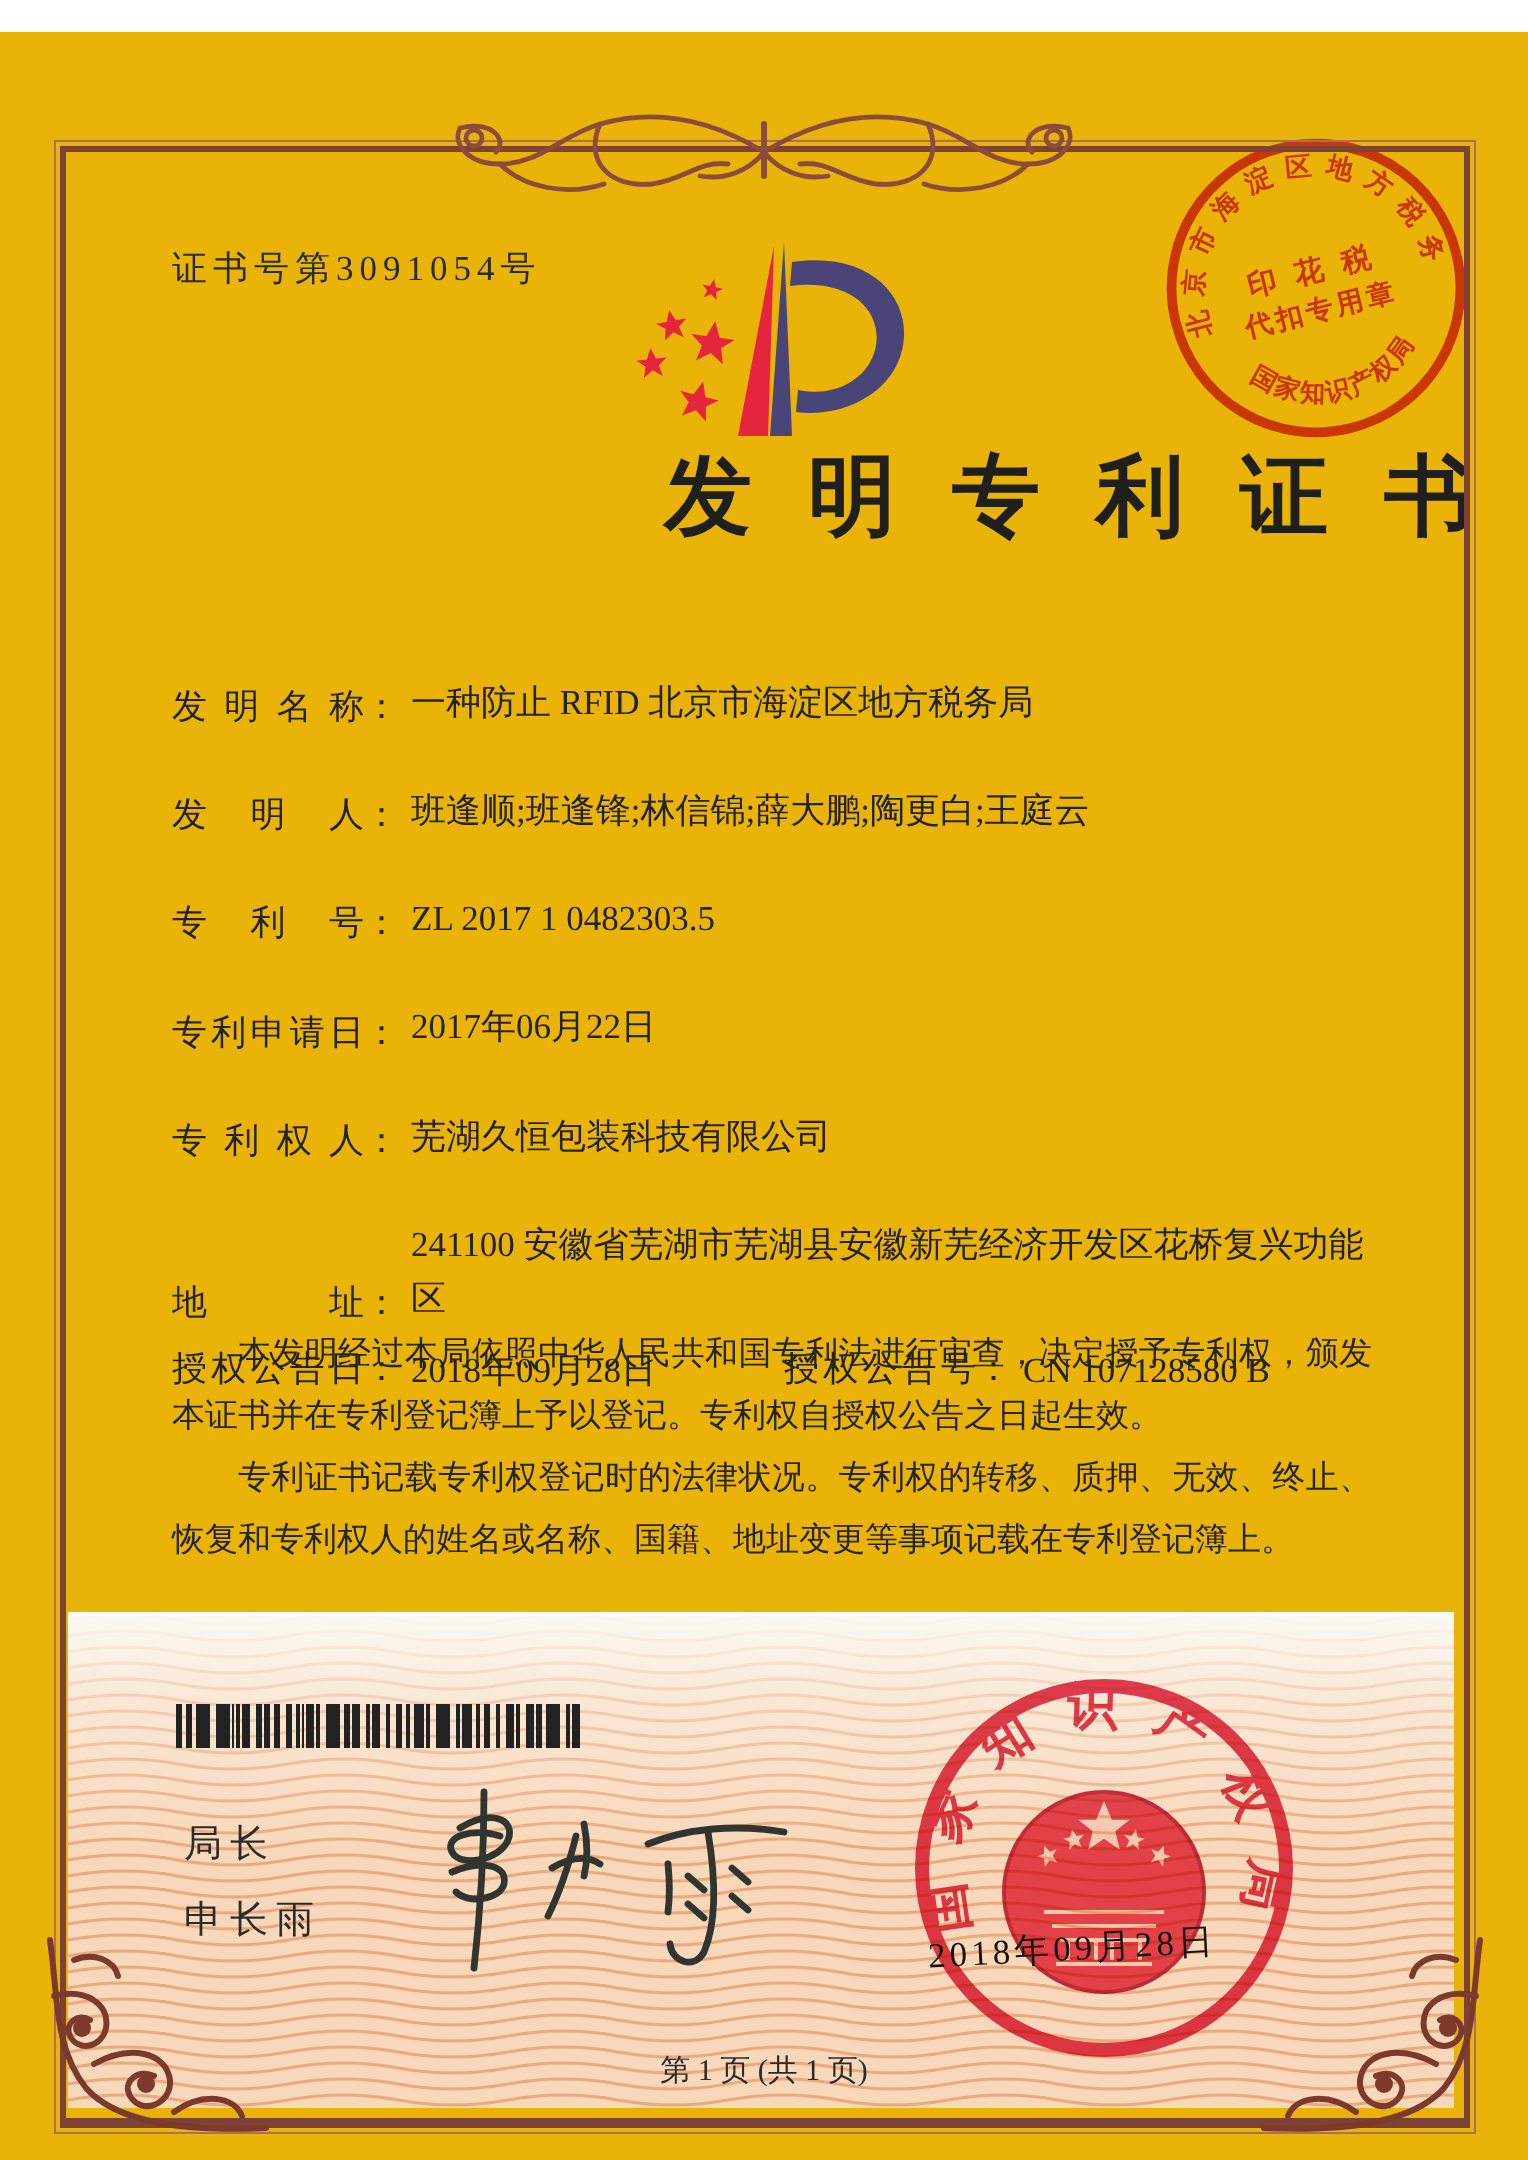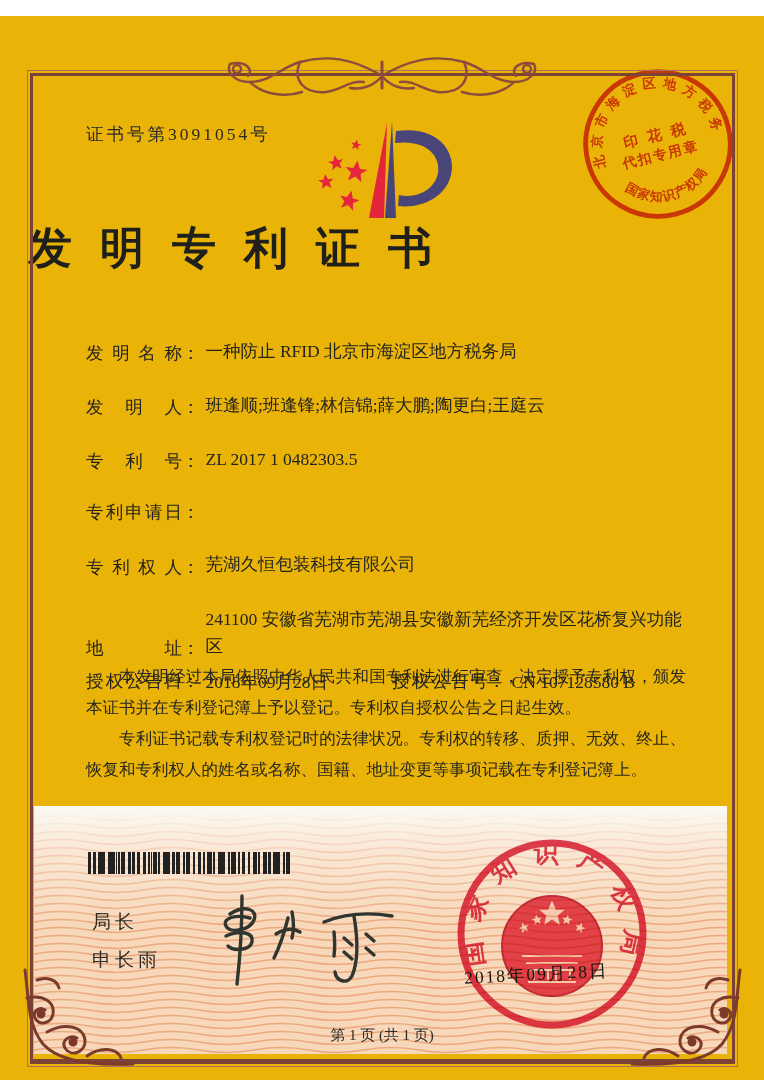--- a/index.html
+++ b/index.html
@@ -22,21 +22,21 @@
   .certno{
     position:absolute;left:86px;top:106px;font-size:17.5px;letter-spacing:3px;
     color:#2b2b26;z-index:2;
   }
   .logo{position:absolute;left:299px;top:99px;width:166px;height:110px;z-index:2;}
   .taxstamp{
     position:absolute;left:578px;top:48px;width:160px;height:160px;z-index:4;
     transform:rotate(-14deg);opacity:.92;mix-blend-mode:multiply;
   }
   .title{
-    position:absolute;left:0;right:0;top:203px;text-align:left;
+    position:absolute;left:0;right:0;top:203px;text-align:right;
     font-size:44px;font-weight:700;letter-spacing:28px;padding-left:28px;
     color:#1f1f1c;z-index:2;
   }
   
   .fields{position:absolute;left:86px;top:322px;width:606px;font-size:17.5px;z-index:2;}
   .frow{display:flex;align-items:flex-end;margin-bottom:27px;}
   .frow.tight{margin-bottom:9px;}
   .flabel{
     display:inline-block;width:96px;flex:0 0 96px;
     text-align:justify;text-align-last:justify;white-space:nowrap;overflow:hidden;
@@ -193,20 +193,21 @@
       <span class="fvalue">班逢顺;班逢锋;林信锦;薛大鹏;陶更白;王庭云</span>
     </div>
     <div class="frow">
       <span class="flabel">专利号</span>
         <span class="fcolon">：</span>
       <span class="fvalue">ZL 2017 1 0482303.5</span>
     </div>
     <div class="frow">
       <span class="flabel">专利申请日</span>
         <span class="fcolon">：</span>
+      <span class="fvalue">2017年06月22日</span>
     </div>
     <div class="frow">
       <span class="flabel">专利权人</span>
         <span class="fcolon">：</span>
       <span class="fvalue">芜湖久恒包装科技有限公司</span>
     </div>
     <div class="frow tight">
       <span class="flabel">地址</span>
         <span class="fcolon">：</span>
       <span class="fvalue" style="max-width:484px;">241100 安徽省芜湖市芜湖县安徽新芜经济开发区花桥复兴功能区</span>

